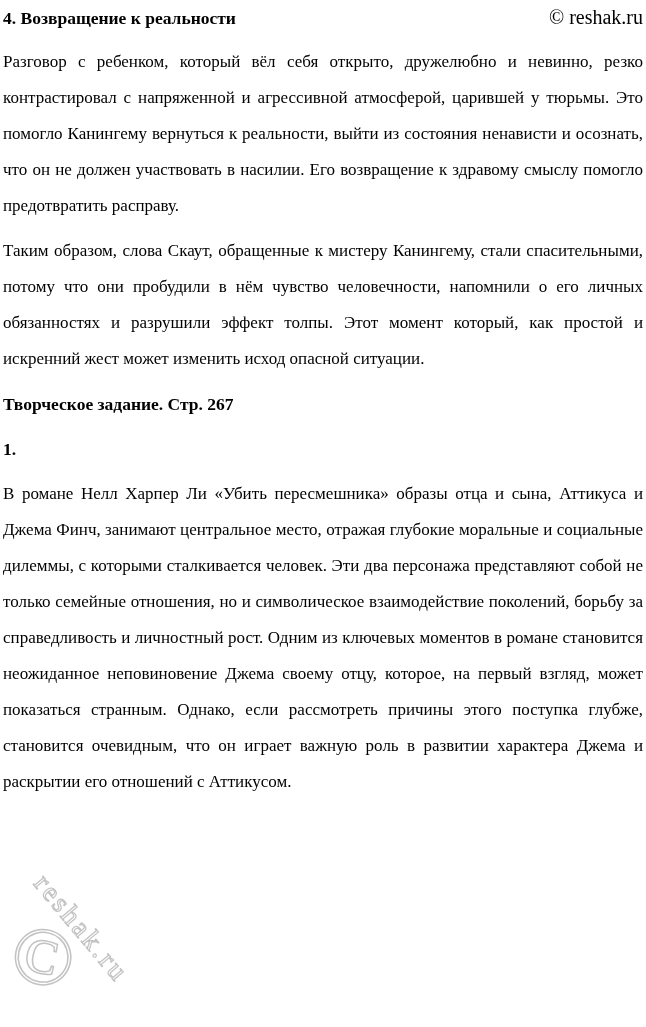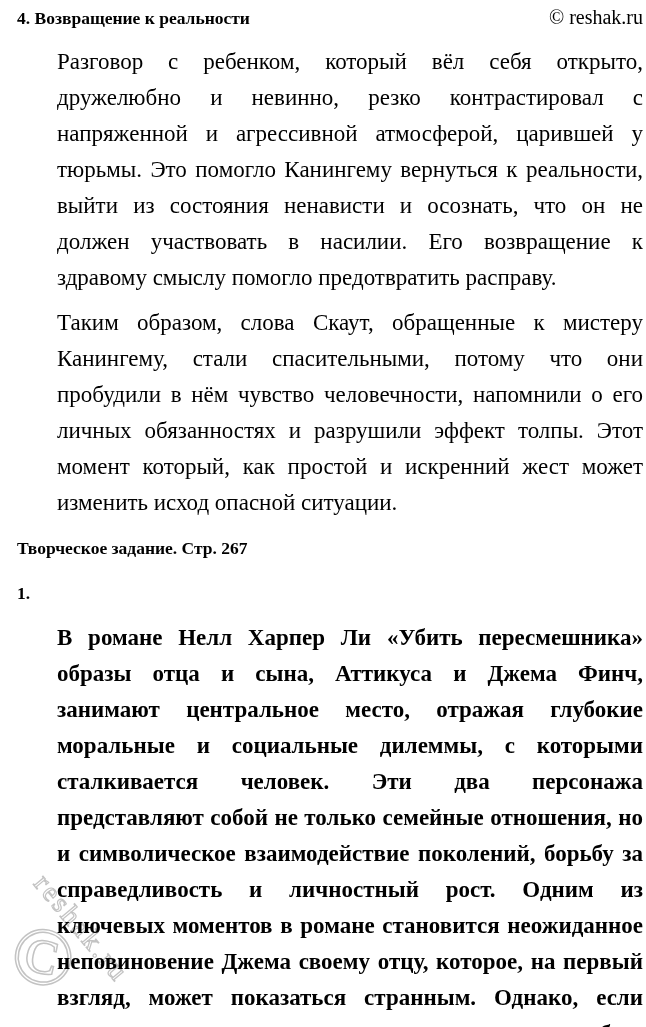--- a/index.html
+++ b/index.html
@@ -9,21 +9,21 @@
     height: 1027px;
     overflow: hidden;
     position: relative;
     font-family: "Liberation Serif", "DejaVu Serif", serif;
     color: #000000;
   }
   .page {
     position: relative;
     width: 646px;
     height: 1027px;
-    padding: 5px 3px 0 17px;
+    padding: 5px 3px 0 3px;
     z-index: 1;
   }
   .doc-header {
     display: flex;
     justify-content: space-between;
     align-items: baseline;
     margin-bottom: 14px;
     position: relative;
     z-index: 2;
   }
@@ -31,29 +31,28 @@
     font-weight: bold;
     font-size: 17.5px;
     line-height: 24px;
   }
   .brand {
     font-size: 20px;
     line-height: 24px;
     font-weight: normal;
   }
   .para {
-    font-size: 23px;
+    font-size: 17px;
     line-height: 36px;
     text-align: justify;
     margin-bottom: 9px;
     position: relative;
     z-index: 2;
-    margin-left: 40px;
   }
-  .para:last-child { margin-bottom: 0; font-weight: bold; }
+  .para:last-child { margin-bottom: 0; }
   .heading {
     font-weight: bold;
     font-size: 17.5px;
     line-height: 36px;
     margin-bottom: 9px;
     position: relative;
     z-index: 2;
   }
   .heading.justified { text-align: justify; }
   

